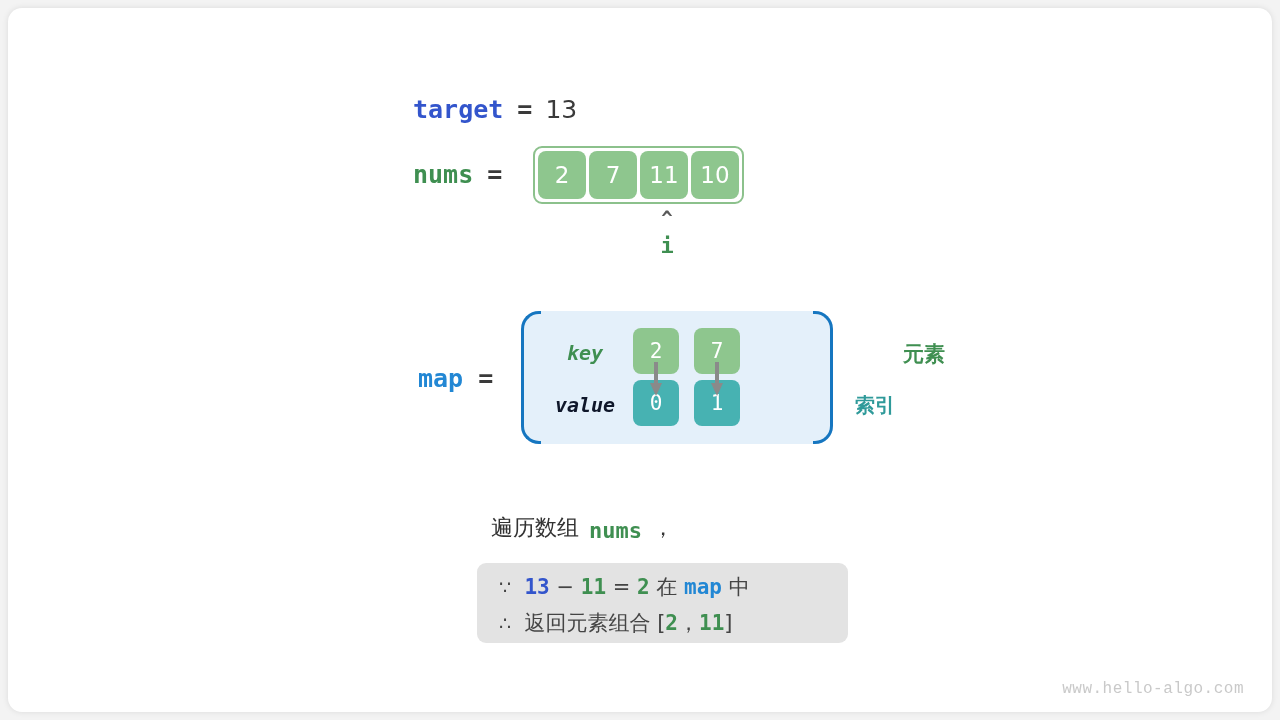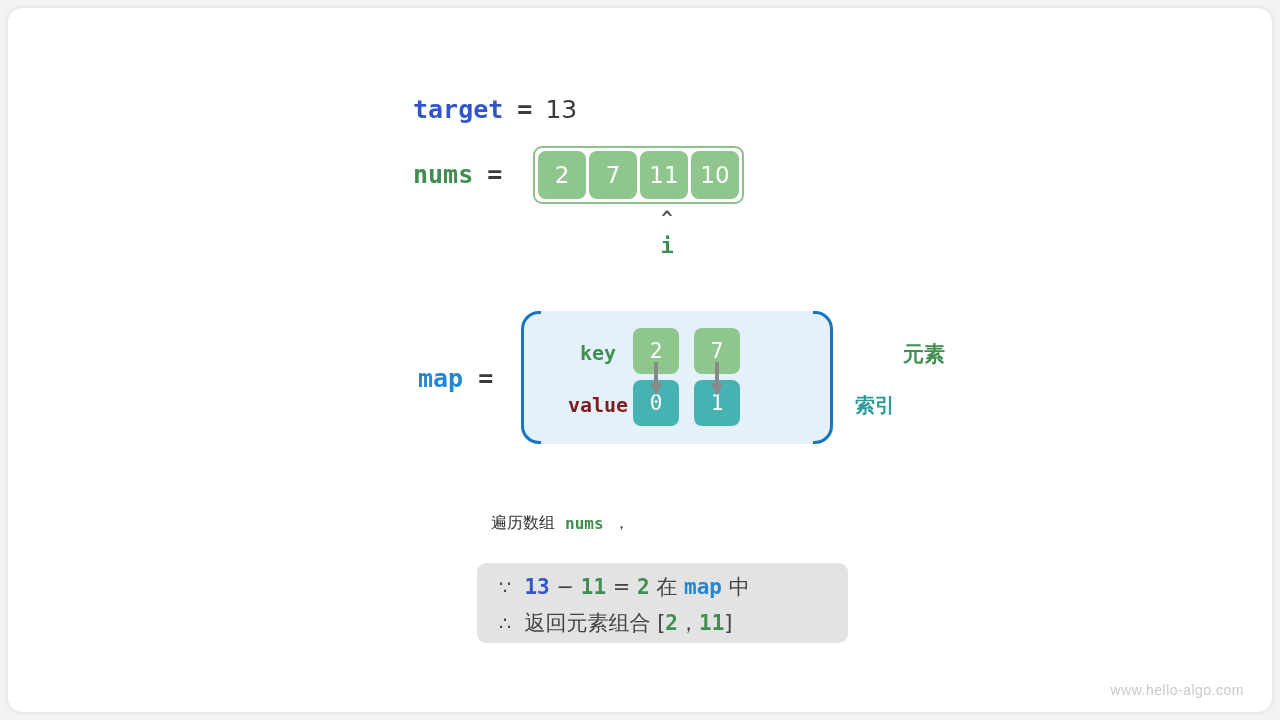--- a/index.html
+++ b/index.html
@@ -167,34 +167,35 @@
   }
   #map-bracket-right {
     right: 0;
     border-left: none;
     border-top-right-radius: 18px;
     border-bottom-right-radius: 18px;
   }
 
   #map-rowlabels {
     position: absolute;
-    left: 561px;
+    left: 548px;
     top: 311px;
     width: 74px;
     height: 133px;
+    font-style: italic;
   }
   .row-label {
     position: absolute;
     left: 0;
     width: 74px;
     text-align: center;
     font-size: 20px;
   }
   #label-key   { top: 30px;  color: #3f8f51; }
-  #label-value { top: 82px;  color: #7f1d1d; }
+  #label-value { top: 82px;  color: #0f172a; }
 
   .map-cell {
     position: absolute;
     width: 46px;
     height: 46px;
     border-radius: 8px;
     display: flex;
     align-items: center;
     justify-content: center;
     color: #ffffff;
@@ -232,24 +233,24 @@
     font-size: 20px;
     color: #2f9a9a;
     font-weight: bold;
   }
 
   
   #caption-line {
     position: absolute;
     left: 491px;
     top: 513px;
-    font-size: 16px;
+    font-size: 22px;
     color: #333333;
     display: flex;
-    align-items: center;
+    align-items: flex-end;
   }
   #caption-line .cjk { font-family: "DejaVu Sans", sans-serif; }
   #caption-line .var-green {
     color: #3f8f51;
     margin: 0 10px;
   }
   #caption-line .comma { color: #333333; }
 
   
   #concl-box {
@@ -276,22 +277,22 @@
   .concl-row .blue  { color: #3355cc; font-family: "DejaVu Sans Mono", monospace; font-weight: bold; }
   .concl-row .green { color: #3f8f51; font-family: "DejaVu Sans Mono", monospace; font-weight: bold; }
   .concl-row .lblue { color: #2287d4; font-family: "DejaVu Sans Mono", monospace; font-weight: bold; }
   .concl-row .dark  { color: #444444; }
 
   
   #watermark {
     position: absolute;
     right: 36px;
     bottom: 22px;
-    font-family: Liberation Sans, sans-serif;
-    font-size: 14px;
+    font-family: Liberation Mono, monospace;
+    font-size: 16px;
     color: #c9c9c9;
     letter-spacing: 0.5px;
   }
 </style>
 </head>
 <body>
 
 <div id="stage">
   <div id="card"></div>
 

